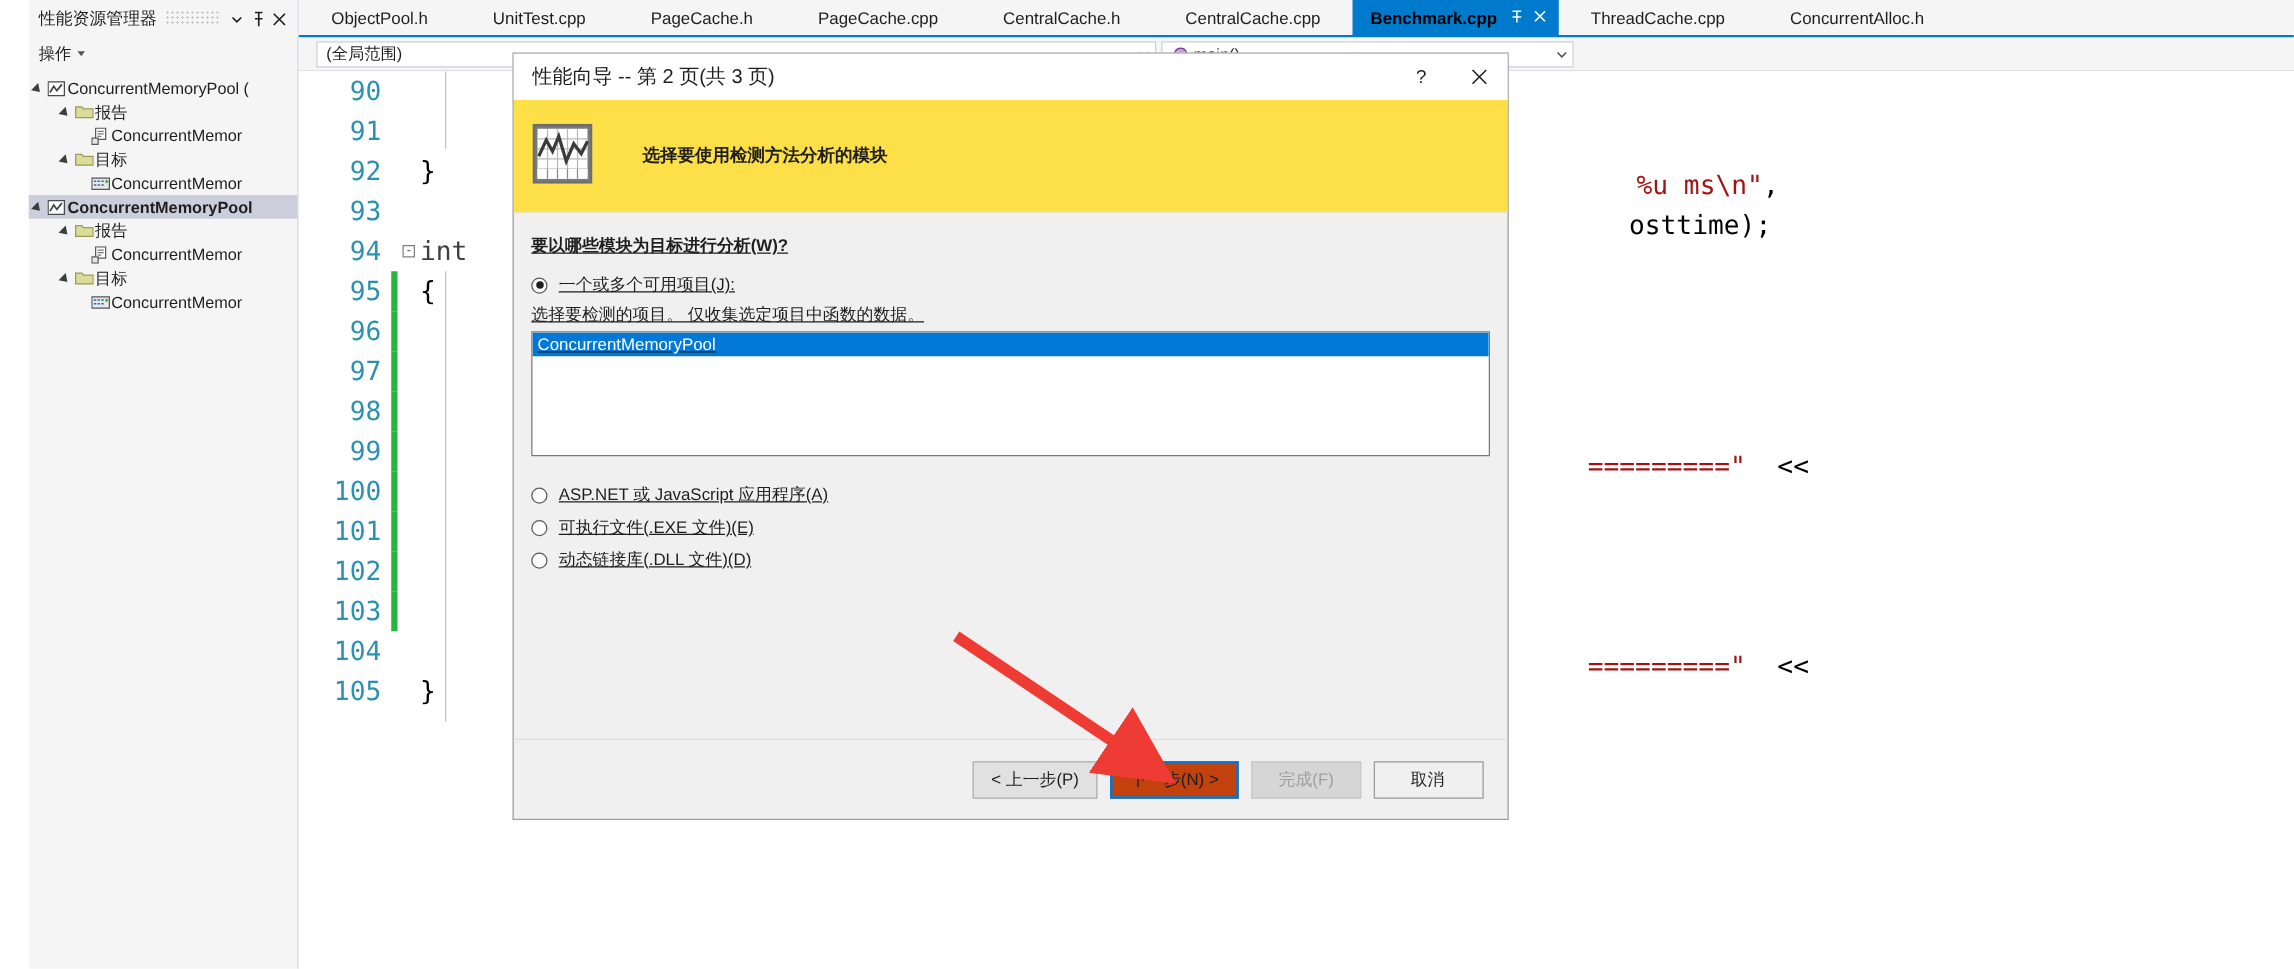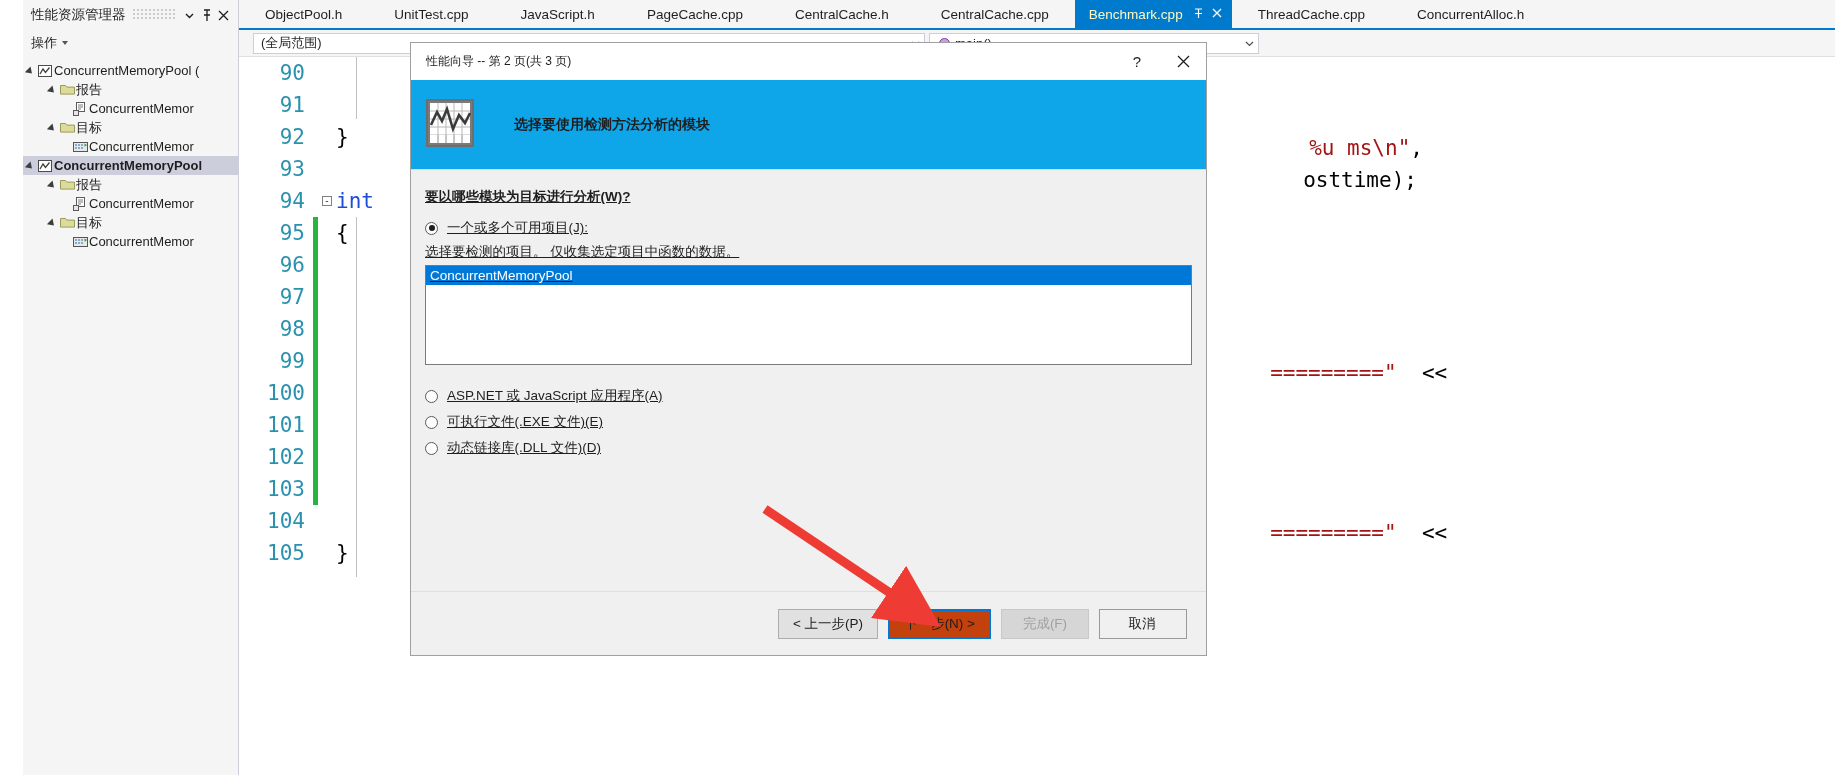--- a/index.html
+++ b/index.html
@@ -59,21 +59,21 @@
   
   .editor-area{position:absolute;left:216px;top:0;right:0;bottom:0;background:#ffffff;}
   .tabstrip{
     height:30px;background:#f5f5f5;display:flex;align-items:stretch;
     border-bottom:2px solid #007acc;box-sizing:border-box;
   }
   .tab{
     display:flex;align-items:center;padding:0 26px;font-size:13.5px;color:#1e1e1e;
     cursor:default;white-space:nowrap;
   }
-  .tab.active{background:#007acc;color:#fef9c3;padding:0 10px 0 14px;}
+  .tab.active{background:#007acc;color:#000000;padding:0 10px 0 14px;font-weight:bold;}
   .tab .tab-ctrls{display:flex;align-items:center;margin-left:10px;gap:8px;}
   .tab .pin,.tab .x{font-size:12px;line-height:1;}
   .navbar{
     height:27px;background:#f5f5f5;display:flex;align-items:center;
     border-bottom:1px solid #e0e0e0;box-sizing:border-box;
   }
   .combo{
     height:21px;margin:0 0 0 14px;display:flex;align-items:center;
     background:#ffffff;border:1px solid #cccedb;box-sizing:border-box;
     font-size:13px;padding:0 0 0 7px;min-width:0;
@@ -101,44 +101,44 @@
   .fold{
     width:18px;min-width:18px;display:flex;align-items:center;justify-content:center;
     font-size:11px;color:#808080;
   }
   .foldbox{
     width:10px;height:10px;border:1px solid #808080;display:flex;
     align-items:center;justify-content:center;line-height:1;font-size:10px;
     font-family:"Liberation Sans",sans-serif;color:#404040;box-sizing:border-box;
   }
   .codetext{white-space:pre;color:#000000;}
-  .k-blue{color:#1d4ed8;}
+  .k-blue{color:#404040;}
   .k-str{color:#a31515;}
   .k-black{color:#000000;}
   .structline{
     position:absolute;width:1px;background:#c0c0c0;
   }
 
   
   .dlg{
     position:absolute;left:387px;top:42px;width:797px;height:614px;
     background:#f0f0f0;border:1px solid #a0a0a0;box-sizing:border-box;
     box-shadow:0 0 0 0 rgba(0,0,0,0);
   }
   .dlg-title{
     height:37px;display:flex;align-items:center;background:#ffffff;
     padding-left:15px;box-sizing:border-box;
   }
-  .dlg-title .t{font-size:12px;color:#1e1e1e;flex:1;}
+  .dlg-title .t{font-size:16px;color:#1e1e1e;flex:1;}
   .dlg-title .b{
     width:46px;height:31px;display:flex;align-items:center;justify-content:center;
     font-size:15px;color:#1e1e1e;
   }
   .dlg-head{
-    background:#0ea5e9;height:90px;display:flex;align-items:center;
+    background:#fde047;height:90px;display:flex;align-items:center;
     padding-left:15px;box-sizing:border-box;border-bottom:1px solid #dcdcdc;
   }
   .dlg-head .hicon{width:56px;min-width:56px;}
   .dlg-head .htext{
     font-weight:bold;font-size:14px;color:#1e1e1e;margin-left:32px;
   }
   .dlg-body{padding:18px 0 0 0;text-decoration:underline;}
   .q{font-weight:bold;font-size:13.5px;margin:0 0 10px 14px;}
   .radio-row{display:flex;align-items:center;margin:0 0 0 14px;height:24px;}
   .radio{
@@ -325,21 +325,21 @@
   <div class="editor-area">
 
     <div class="tabstrip">
       <div class="tab">
           <span>ObjectPool.h</span>
         </div>
       <div class="tab">
           <span>UnitTest.cpp</span>
         </div>
       <div class="tab">
-          <span>JavaScript.h</span>
+          <span>PageCache.h</span>
         </div>
       <div class="tab">
           <span>PageCache.cpp</span>
         </div>
       <div class="tab">
           <span>CentralCache.h</span>
         </div>
       <div class="tab">
           <span>CentralCache.cpp</span>
         </div>

